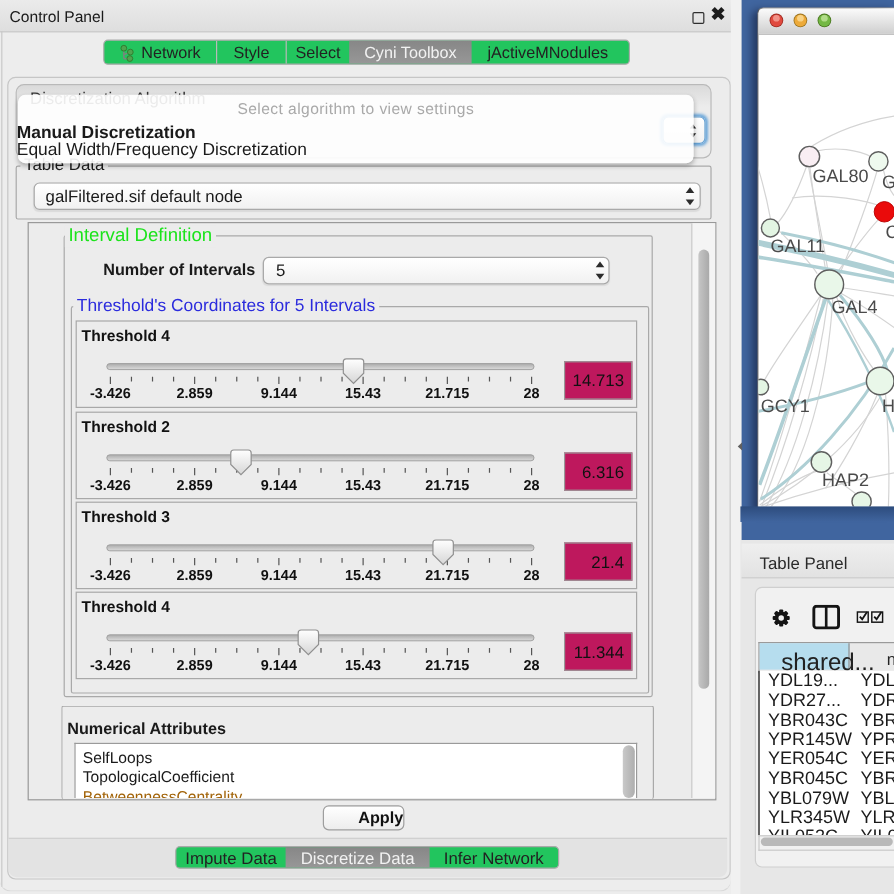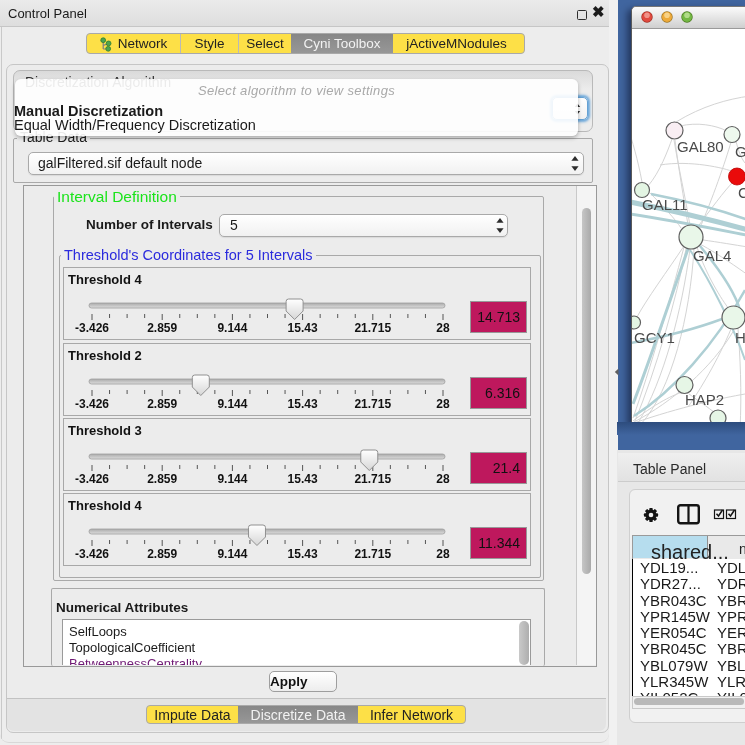--- a/index.html
+++ b/index.html
@@ -1,20 +1,20 @@
 <!DOCTYPE html>
 <html><head>
 <meta charset="utf-8">
 <style>
   html,body{margin:0;padding:0;}
   #root{position:relative;width:745px;height:745px;overflow:hidden;
         font-family:"Liberation Sans", sans-serif;background:#ececec;}
   .abs{position:absolute;}
   .txt{position:absolute;white-space:nowrap;color:#1a1a1a;}
-  .seg{display:flex;align-items:center;background:#fde047;border:1px solid #a9a9a9;
+  .seg{display:flex;align-items:center;background:#22c55e;border:1px solid #a9a9a9;
        border-radius:4px;font-size:13.5px;color:#222;text-align:center;}
   .seg .it{display:flex;align-items:center;justify-content:center;height:100%;}
   .seg .sel{background:linear-gradient(#878787,#979797);color:#f2f2f2;}
   .seg .sep{width:1px;height:100%;background:#b9b9b9;}
   .grp{position:absolute;border:1px solid #a9a9a9;border-radius:2px;}
   .gtit{position:absolute;background:#ececec;padding:0 3px;font-size:14px;white-space:nowrap;}
   .combo{position:absolute;background:linear-gradient(#ffffff,#f1f1f1);
          border:1px solid #a9a9a9;border-radius:5px;box-shadow:0 1px 1px rgba(0,0,0,0.08);}
   .tbox{position:absolute;border:1px solid #a8a8a8;left:63px;width:466px;height:71px;}
   .tlab{position:absolute;left:4px;top:4px;font-weight:bold;font-size:13px;color:#111;}
@@ -111,28 +111,28 @@
       <div class="tlab">Threshold 4</div>
       <div class="vbox">11.344</div>
     </div>
 
   <div class="grp" style="left:51px;top:588px;width:492px;height:77px;border-bottom:none;"></div>
   <div class="txt" style="left:56px;top:600px;font-size:13.5px;font-weight:bold;">Numerical Attributes</div>
   <div class="abs" style="left:62px;top:619px;width:467px;height:45px;background:#fff;
        border:1px solid #9a9a9a;border-bottom:none;overflow:hidden;">
     <div style="position:absolute;left:6px;top:4px;font-size:13px;color:#1a1a1a;white-space:nowrap;">SelfLoops</div>
     <div style="position:absolute;left:6px;top:20px;font-size:13px;color:#1a1a1a;white-space:nowrap;">TopologicalCoefficient</div>
-    <div style="position:absolute;left:6px;top:36px;font-size:13px;color:#701a75;white-space:nowrap;">BetweennessCentrality</div>
+    <div style="position:absolute;left:6px;top:36px;font-size:13px;color:#a16207;white-space:nowrap;">BetweennessCentrality</div>
     <div style="position:absolute;left:456px;top:1px;width:10px;height:44px;border-radius:5px;
          background:linear-gradient(to right,#c9c9c9,#aeaeae);"></div>
   </div>
 
   <div class="abs" style="left:269px;top:671px;width:66px;height:19px;border:1px solid #9e9e9e;
        border-radius:5px;background:linear-gradient(#ffffff,#ededed);
-       font-size:13.5px;color:#111;text-align:left;line-height:19px;font-weight:bold;">Apply</div>
+       font-size:13.5px;color:#111;text-align:right;line-height:19px;font-weight:bold;">Apply</div>
 
   <div class="abs" style="left:7px;top:698px;width:599px;height:32px;background:#e3e3e3;
        border-top:1px solid #c2c2c2;border-radius:0 0 7px 7px;"></div>
   <div class="seg abs" style="left:146px;top:705px;width:318px;height:17px;font-size:14px;">
     <div class="it" style="width:91px;border-radius:3px 0 0 3px;">Impute Data</div>
     <div class="it sel" style="width:120px;">Discretize Data</div>
     <div class="it" style="width:107px;">Infer Network</div>
   </div>
 
   <div class="abs" style="left:0px;top:731px;width:609px;height:11px;
@@ -279,21 +279,21 @@
     <div style="position:absolute;left:84px;top:1px;font-size:15px;line-height:16.3px;color:#1a1a1a;">
       YDL19...<br>YDR27...<br>YBR043C<br>YPR145W<br>YER054C<br>YBR045C<br>YBL079W<br>YLR345W<br>YIL052C
     </div>
   </div>
 
   <div class="abs" style="left:632px;top:696px;width:113px;height:11px;background:#f1f1f1;border:1px solid #c9c9c9;border-right:none;"></div>
   <div class="abs" style="left:634px;top:698px;width:110px;height:7px;border-radius:3.5px;background:#b9b9b9;"></div>
 
   <div class="abs" style="left:15px;top:79px;width:563px;height:57px;background:rgba(255,255,255,0.9);
        border-radius:6px;box-shadow:0 2px 4px rgba(0,0,0,0.28);"></div>
-  <div class="txt" style="left:0;top:83px;width:593px;text-align:center;font-size:13px;letter-spacing:0.35px;color:#a9a9a9;font-style:italic;">Select algorithm to view settings</div>
+  <div class="txt" style="left:0;top:83px;width:593px;text-align:center;font-size:13px;letter-spacing:0.35px;color:#a9a9a9;">Select algorithm to view settings</div>
   <div class="txt" style="left:14px;top:103px;font-size:14.5px;font-weight:bold;">Manual Discretization</div>
   <div class="txt" style="left:14px;top:117px;font-size:14.5px;">Equal Width/Frequency Discretization</div>
 
   <svg class="abs" style="left:63px;top:267px;" width="467" height="300" viewBox="0 0 467 300">
       <defs>
         <linearGradient id="gg" x1="0" y1="0" x2="0" y2="1">
           <stop offset="0" stop-color="#ababab"></stop>
           <stop offset="1" stop-color="#dcdcdc"></stop>
         </linearGradient>
         <linearGradient id="tg" x1="0" y1="0" x2="0" y2="1">

